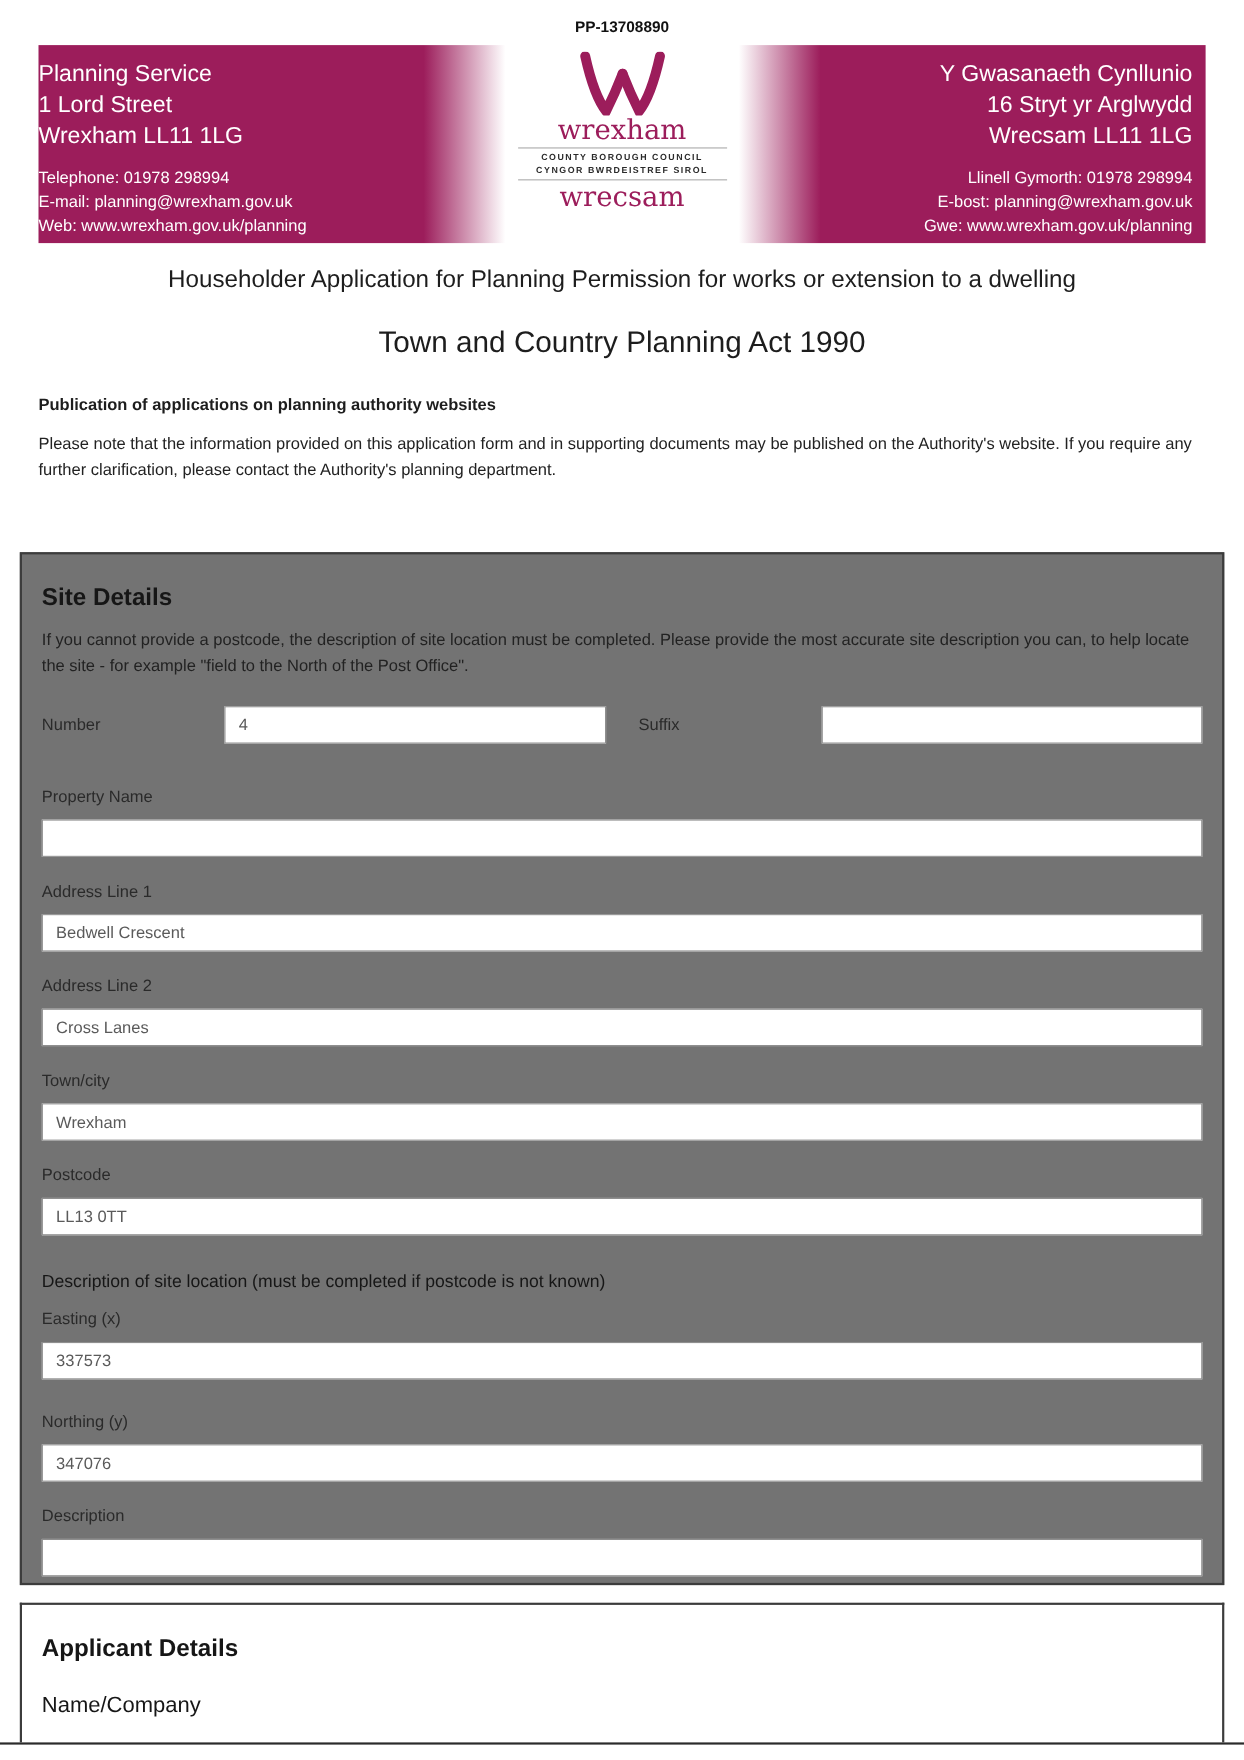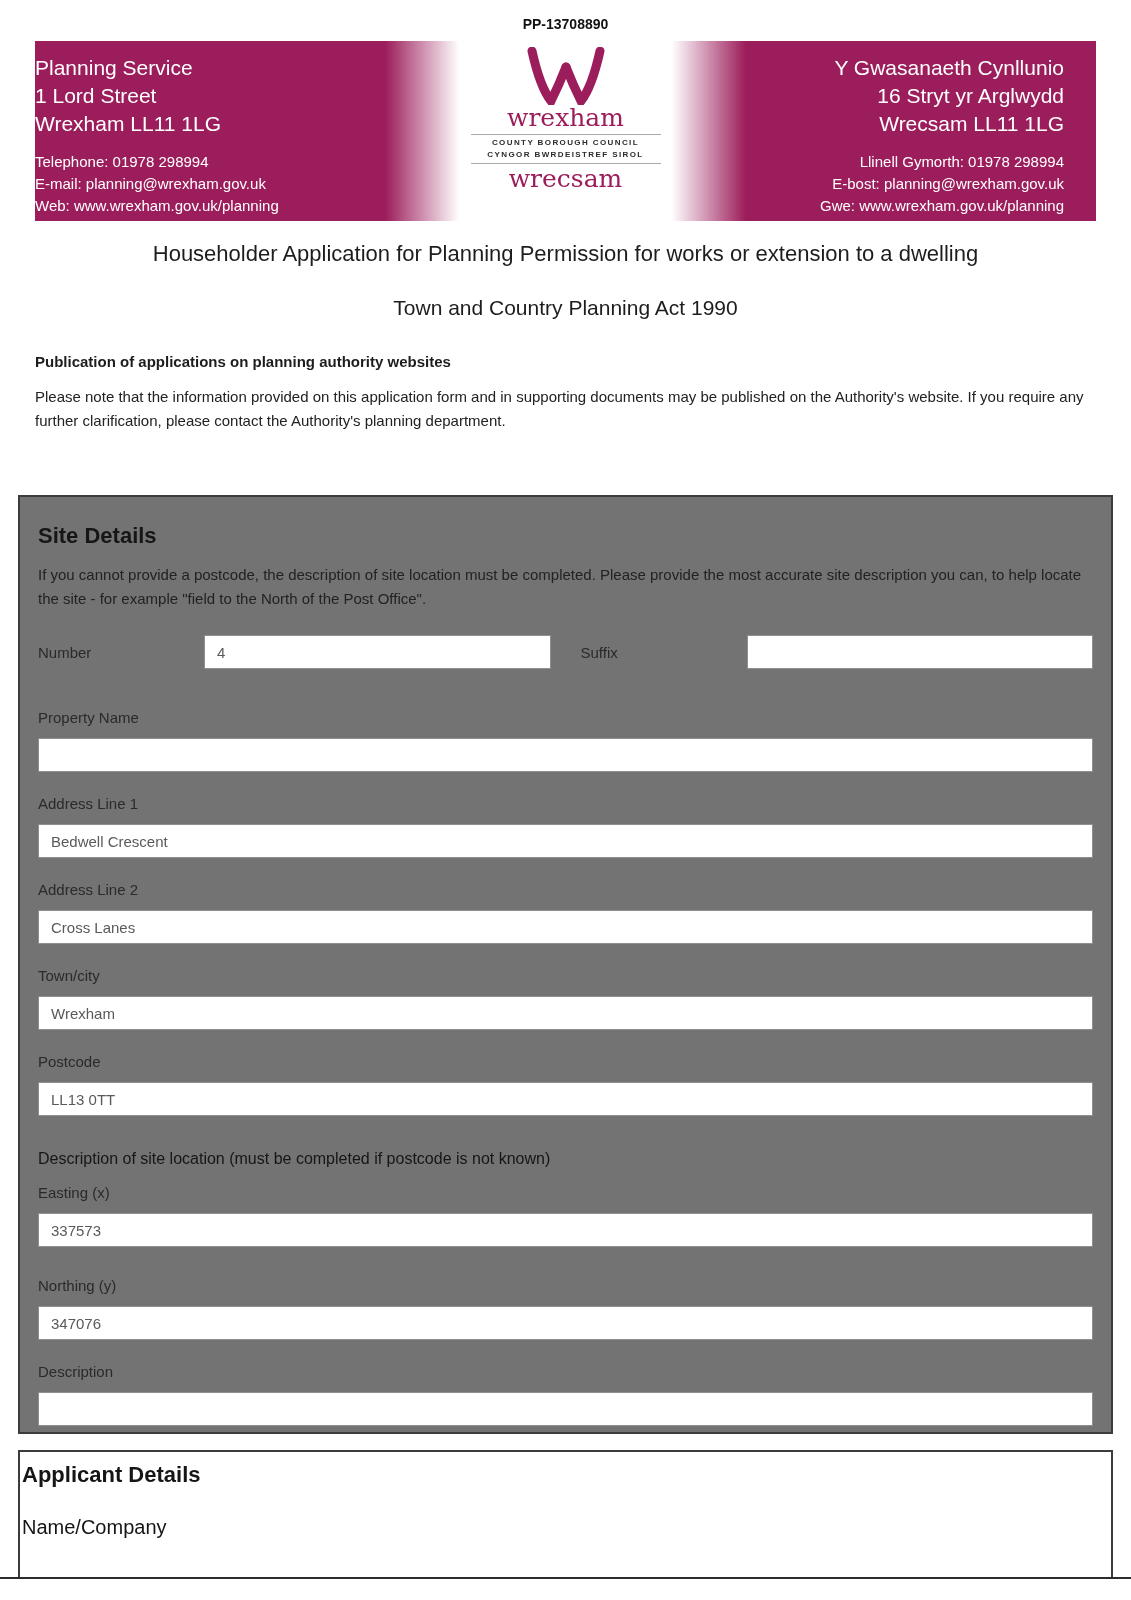--- a/index.html
+++ b/index.html
@@ -21,36 +21,36 @@
   
   .banner {
     margin: 9px 35px 0 35px;
     height: 180px;
     display: flex;
     background: linear-gradient(90deg, #9C1D5B 0%, #9C1D5B 33%, #ffffff 40%, #ffffff 60%, #9C1D5B 67%, #9C1D5B 100%);
     color: #fff;
   }
   .banner-left, .banner-right { width: 33.5%; padding-top: 13px; }
   .banner-left  { text-align: left; }
-  .banner-right { padding-right: 32px; text-align: right; }
+  .banner-right { padding-right: 12px; text-align: right; }
   .banner .big   { font-size: 21px; line-height: 28px; font-weight: 400; }
   .banner .small { font-size: 15px; line-height: 22px; }
   .banner .gap   { height: 13px; }
   .banner-center { flex: 1; text-align: center; padding-top: 6px; color: #9C1D5B; }
   .logo-w { display: block; margin: 0 auto; }
   .logo-name { font-family: "DejaVu Serif", serif; font-size: 25px; line-height: 26px; color: #9C1D5B; }
   .logo-caps { font-size: 8px; letter-spacing: 1.4px; color: #2b2b2b; line-height: 12px; font-weight: bold; }
   .logo-caps-wrap { border-top: 1px solid #aaa; border-bottom: 1px solid #aaa; width: 190px; margin: 3px auto 2px auto; padding: 2px 0; }
   
   .main-title {
     text-align: center; font-size: 22px; font-weight: 400;
     margin-top: 20px; color: #1d1d1d;
   }
   .sub-title {
-    text-align: center; font-size: 21px; font-weight: 400;
+    text-align: center; font-size: 27px; font-weight: 400;
     margin-top: 29px; color: #1d1d1d;
   }
   .pub-heading {
     font-size: 15px; font-weight: bold; margin: 33px 35px 0 35px; color: #1d1d1d;
   }
   .pub-body {
     font-size: 15px; line-height: 24px; margin: 15px 35px 0 35px; color: #222;
   }
   
   .box {
@@ -80,21 +80,21 @@
   .stack { margin-bottom: 23px; }
   .stack label { display: block; font-size: 15px; color: #2a2a2a; margin-bottom: 12px; }
   .desc-heading { font-size: 16px; font-weight: 400; color: #161616; margin: 34px 0 16px 0; }
   .two-col { display: flex; gap: 30px; margin-bottom: 23px; flex-direction: column; }
   .two-col .col { flex: 1; }
   .applicant-box {
     margin: 16px 18px 0 18px;
     border: 2px solid #3c3c3c;
     border-bottom: none;
     height: 127px;
-    padding: 2px;
+    padding: 18px;
     overflow: hidden;
     background: #fff;
   }
   .applicant-heading { font-size: 22px; font-weight: bold; color: #161616; margin-top: 8px; }
   .name-company { font-size: 20px; font-weight: 400; color: #161616; margin-top: 28px; }
   .page-line { width: 1131px; border-top: 2px solid #2b2b2b; }
   .footer-ref {
     text-align: center; font-size: 16px; color: #111;
     margin: 25px 0 40px 0;
     font-family: "DejaVu Sans", sans-serif;

